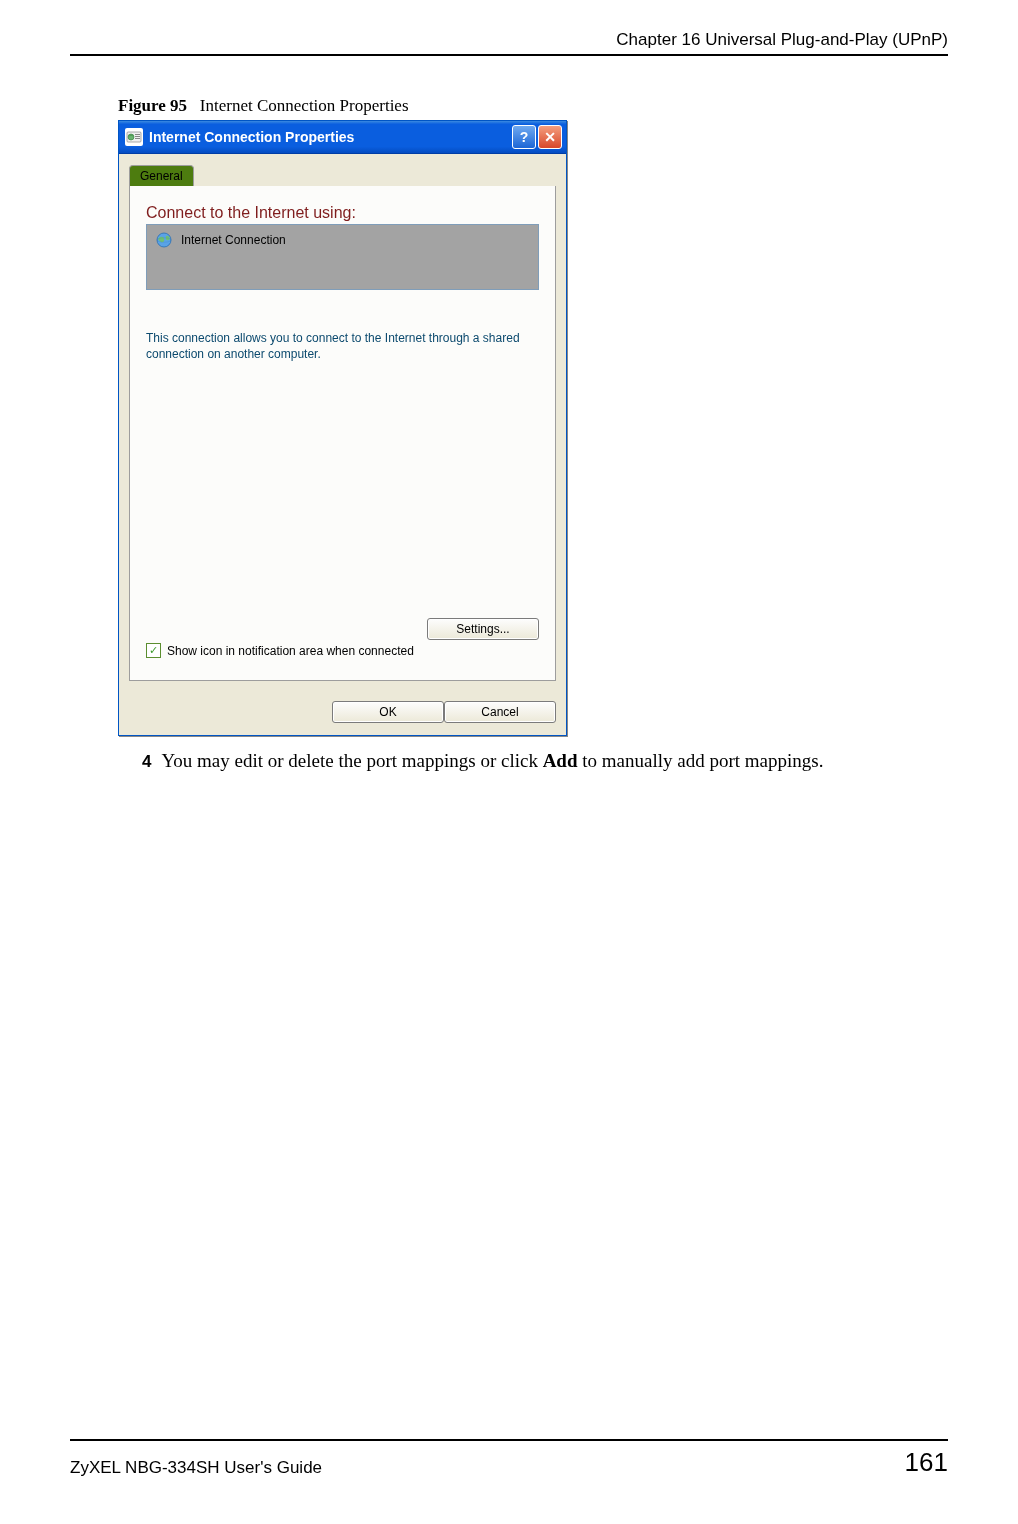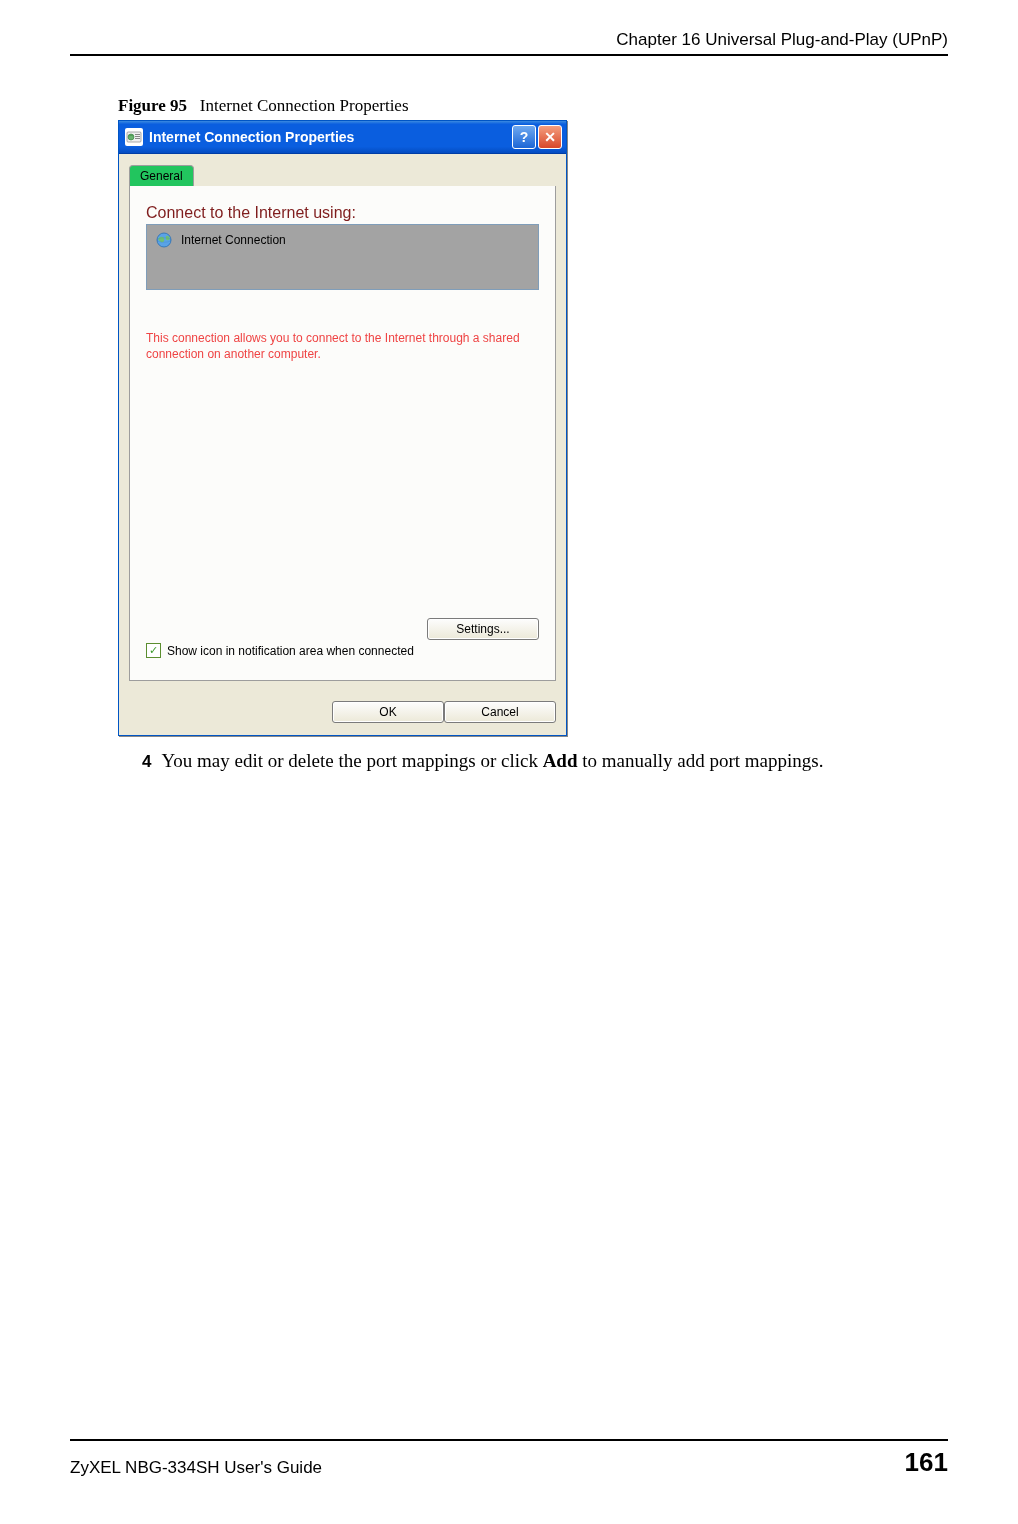--- a/index.html
+++ b/index.html
@@ -96,21 +96,21 @@
   .xp-body {
     padding: 10px 10px 10px 10px;
   }
   .xp-tabstrip {
     display: flex;
     border-bottom: 1px solid #9d9d9d;
     position: relative;
     top: 1px;
   }
   .xp-tab {
-    background: #22c55e;
+    background: #4d7c0f;
     border: 1px solid #9d9d9d;
     border-bottom: none;
     border-top-left-radius: 4px;
     border-top-right-radius: 4px;
     padding: 3px 10px;
     font-size: 12px;
     position: relative;
     z-index: 2;
   }
   .xp-tabpanel {
@@ -139,21 +139,21 @@
     font-size: 12px;
     padding: 2px 4px;
   }
   .xp-globeicon {
     width: 18px;
     height: 18px;
     flex-shrink: 0;
   }
   .xp-desc {
     font-size: 12px;
-    color: #ef4444;
+    color: #0c4a6e;
     margin-top: 40px;
     line-height: 1.35;
   }
   .xp-settings-row {
     position: absolute;
     right: 16px;
     bottom: 40px;
   }
   .xp-button {
     background: linear-gradient(to bottom, #fdfdfd, #ece9d8);
@@ -221,21 +221,21 @@
     justify-content: space-between;
     align-items: flex-end;
     font-family: Arial, sans-serif;
     margin-top: 6px;
   }
   .guide-name {
     font-size: 17px;
   }
   .page-num {
     font-size: 26px;
-    font-weight: bold;
+    font-weight: normal;
     text-align: center;
   }
 </style>
 </head>
 <body>
 
 <div class="page">
   <div class="chapter-header">Chapter 16 Universal Plug-and-Play (UPnP)</div>
   <div class="header-line"></div>
 

